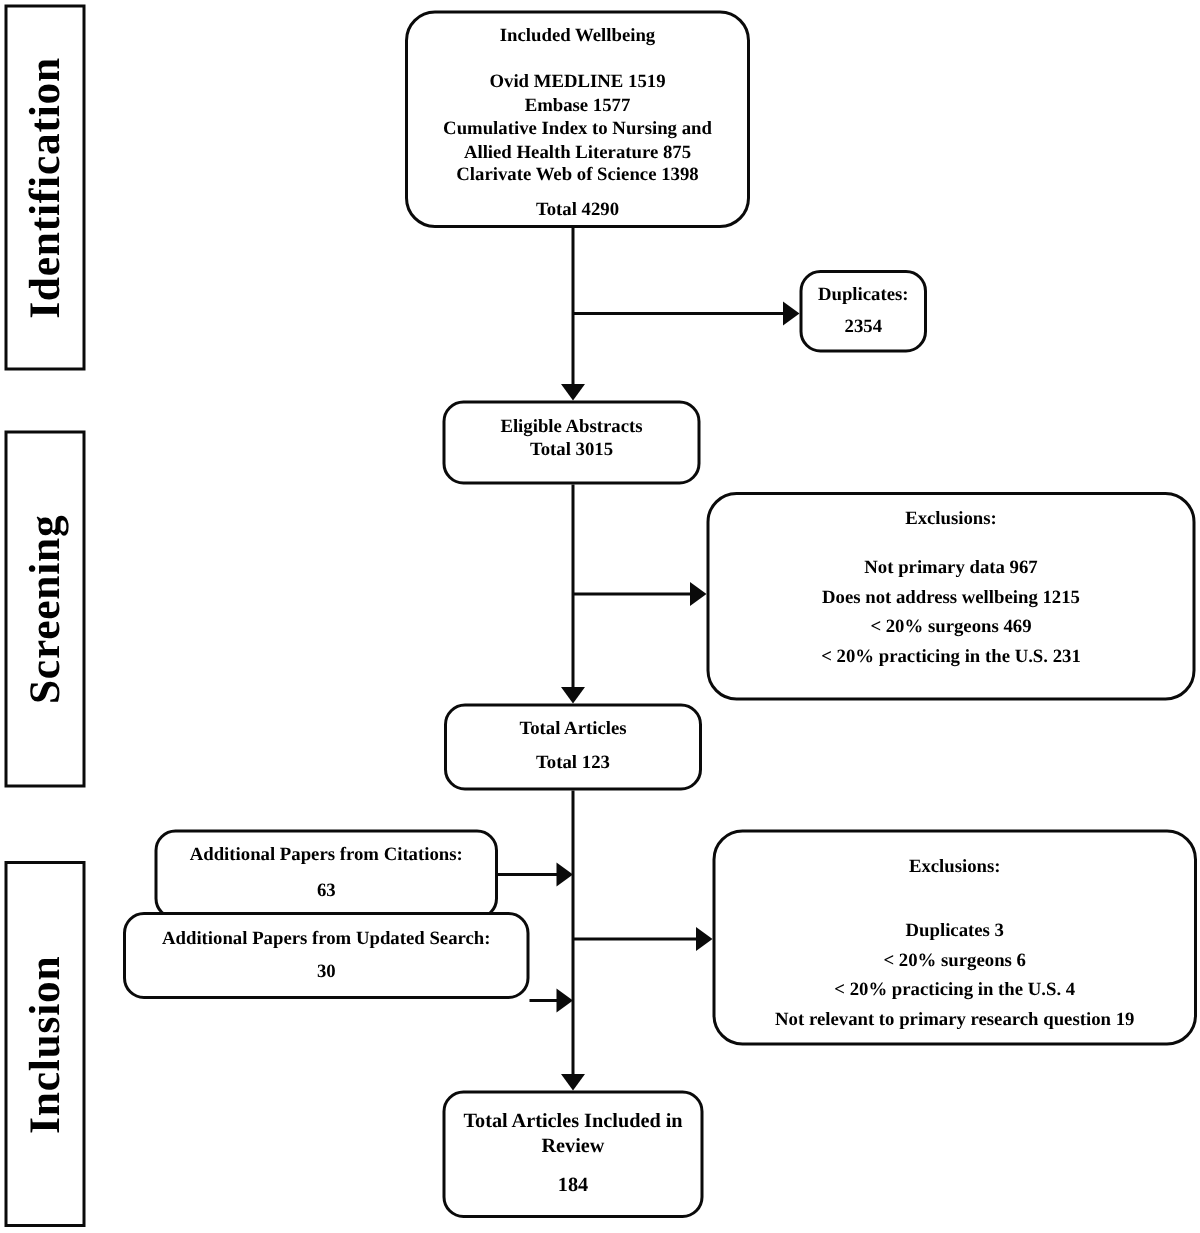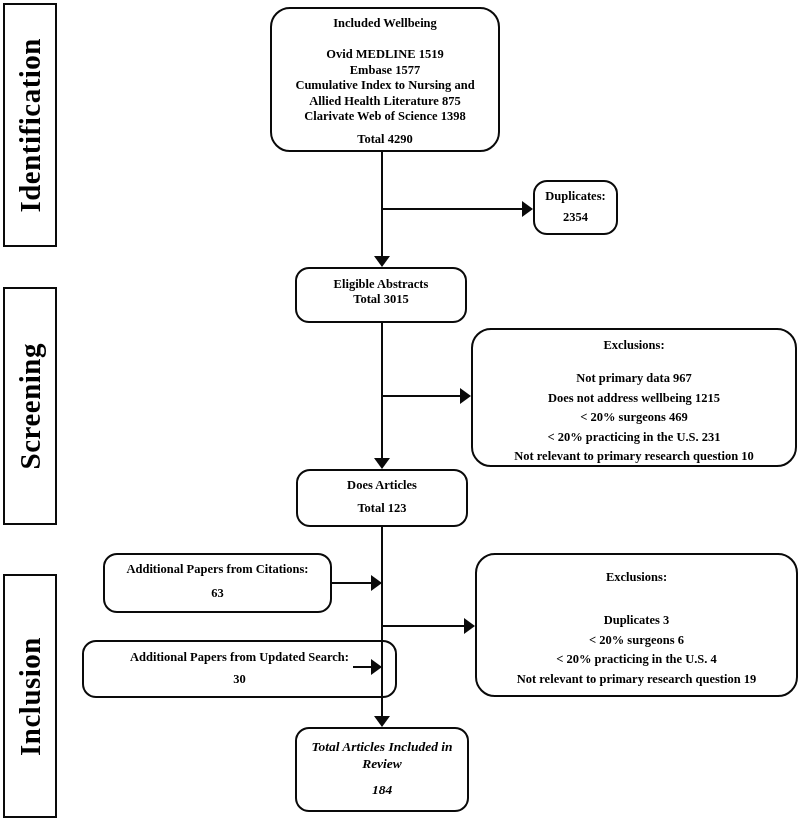--- a/index.html
+++ b/index.html
@@ -73,47 +73,46 @@
     <span class="btitle">Eligible Abstracts</span>
     <span class="bline">Total 3015</span>
   </div>
 
   <div class="fbox big" style="left:471px;top:328px;width:326px;height:139px;padding:8px 6px 0 6px;">
     <span class="btitle">Exclusions:</span>
     <span class="bline" style="margin-top:16px;line-height:19.5px;">Not primary data 967</span>
     <span class="bline" style="line-height:19.5px;">Does not address wellbeing 1215</span>
     <span class="bline" style="line-height:19.5px;">&lt; 20% surgeons 469</span>
     <span class="bline" style="line-height:19.5px;">&lt; 20% practicing in the U.S. 231</span>
-    <span class="bline" style="line-height:19.5px;">Not relevant to primary research question 10</span>
   </div>
 
   <div class="fbox" style="left:296px;top:469px;width:172px;height:58px;padding:7px 4px 9px 4px;justify-content:space-between;">
-    <span class="btitle">Does Articles</span>
+    <span class="btitle">Total Articles</span>
     <span class="bline">Total 123</span>
   </div>
 
   <div class="fbox" style="left:103px;top:553px;width:229px;height:60px;padding:7px 4px 10px 4px;justify-content:space-between;">
     <span class="btitle">Additional Papers from Citations:</span>
     <span class="bline">63</span>
   </div>
 
-  <div class="fbox" style="left:82px;top:640px;width:315px;height:58px;padding:8px 4px 9px 4px;justify-content:space-between;">
+  <div class="fbox" style="left:82px;top:608px;width:271px;height:58px;padding:8px 4px 9px 4px;justify-content:space-between;">
     <span class="btitle">Additional Papers from Updated Search:</span>
     <span class="bline">30</span>
   </div>
 
   <div class="fbox big" style="left:475px;top:553px;width:323px;height:144px;padding:15px 6px 0 6px;">
     <span class="btitle">Exclusions:</span>
     <span class="bline" style="margin-top:26px;line-height:19.5px;">Duplicates 3</span>
     <span class="bline" style="line-height:19.5px;">&lt; 20% surgeons 6</span>
     <span class="bline" style="line-height:19.5px;">&lt; 20% practicing in the U.S. 4</span>
     <span class="bline" style="line-height:19.5px;">Not relevant to primary research question 19</span>
   </div>
 
-  <div class="fbox" style="left:295px;top:727px;width:174px;height:85px;padding:10px 8px 0 8px;font-size:13.5px;line-height:16.5px;font-style:italic;">
+  <div class="fbox" style="left:295px;top:727px;width:174px;height:85px;padding:10px 8px 0 8px;font-size:13.5px;line-height:16.5px;">
     <span class="btitle">Total Articles Included in Review</span>
     <span class="bline" style="margin-top:10px;">184</span>
   </div>
 
   <div class="vline" style="left:381px;top:152px;height:105px;"></div>
   <div class="arr-down" style="left:374px;top:256px;"></div>
 
   <div class="hline" style="left:382px;top:208px;width:141px;"></div>
   <div class="arr-right" style="left:522px;top:201px;"></div>
 

